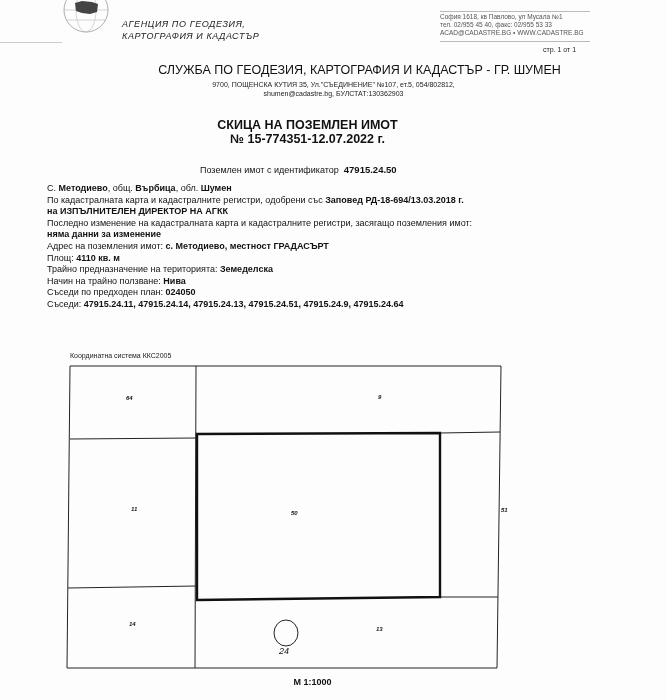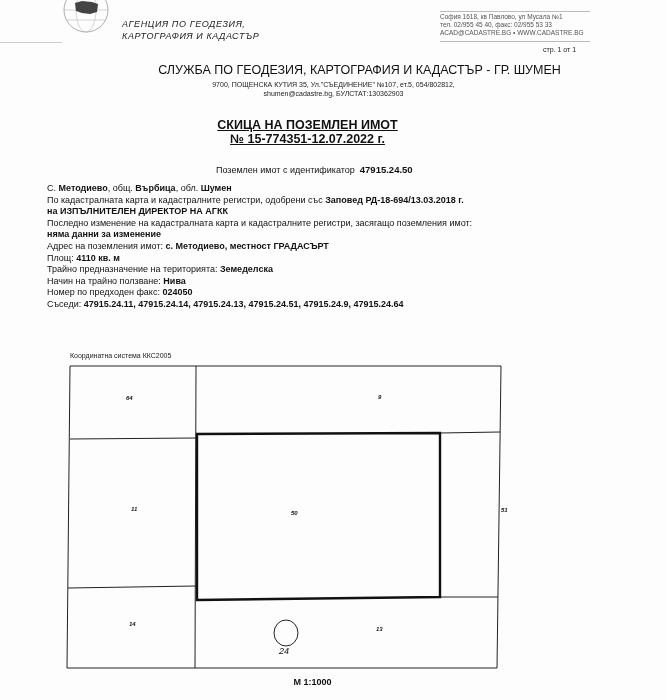--- a/index.html
+++ b/index.html
@@ -6,22 +6,22 @@
   body { width:667px; height:700px; background:#fdfdfd; position:relative; overflow:hidden;
          font-family:"Liberation Sans", sans-serif; color:#111; }
   .abs { position:absolute; }
   .logo { left:62px; top:-14px; width:48px; height:48px; }
   .agency { left:122px; top:18px; font-size:9px; letter-spacing:0.6px; font-style:italic; line-height:12px; color:#222; }
   .contact { left:440px; top:13px; font-size:6.5px; line-height:8px; color:#555; }
   .contact-rule { left:440px; width:150px; height:1px; background:#bbb; }
   .page-num { left:543px; top:46px; font-size:7px; color:#222; }
   .office { left:0; width:667px; top:63px; text-align:center; font-size:12.5px; color:#111;padding-left:26px; }
   .office-addr { left:0; width:667px; top:80px; text-align:center; font-size:7px; line-height:9px; color:#222; }
-  .title { left:0; width:615px; top:118px; text-align:center; font-size:12.5px; font-weight:bold; line-height:14px;text-decoration:underline; }
-  .ident { left:216px; top:164px; font-size:9px; }
+  .title { left:0; width:615px; top:118px; text-align:center; font-size:12.5px; font-weight:bold; line-height:14px; }
+  .ident { left:200px; top:164px; font-size:9px; }
   .ident b { font-size:9.5px; }
   .info { left:47px; top:183px; font-size:9px; line-height:11.6px; }
   .info b { font-weight:bold; }
   .coord { left:70px; top:352px; font-size:7px; color:#222; }
   svg.map { position:absolute; left:0; top:0; }
   .scale { left:0; width:625px; top:677px; text-align:center; font-size:9px; font-weight:bold; }
 </style>
 </head>
 <body>
 
@@ -87,21 +87,21 @@
   </div>
   <div>
     <span>Трайно предназначение на територията:</span>
     <b>Земеделска</b>
   </div>
   <div>
     <span>Начин на трайно ползване:</span>
     <b>Нива</b>
   </div>
   <div>
-    <span>Номер по предходен факс:</span>
+    <span>Съседи по предходен план:</span>
     <b>024050</b>
   </div>
   <div>
     <span>Съседи:</span>
     <b>47915.24.11, 47915.24.14, 47915.24.13, 47915.24.51, 47915.24.9, 47915.24.64</b>
   </div>
 </div>
 
 <div class="abs coord">Координатна система ККС2005</div>
 <svg class="map" width="667" height="700">

